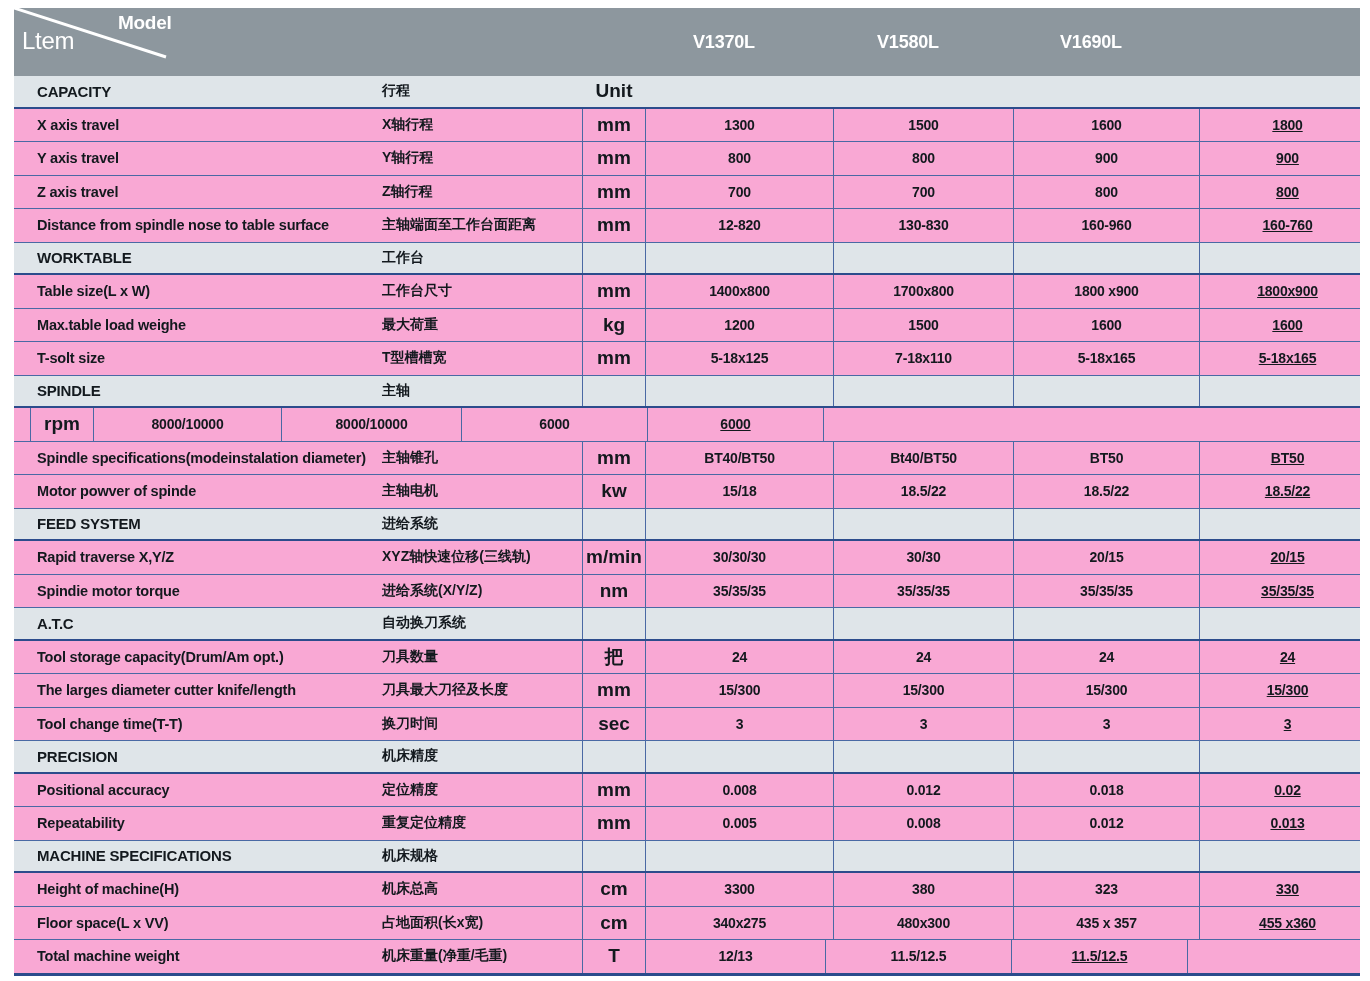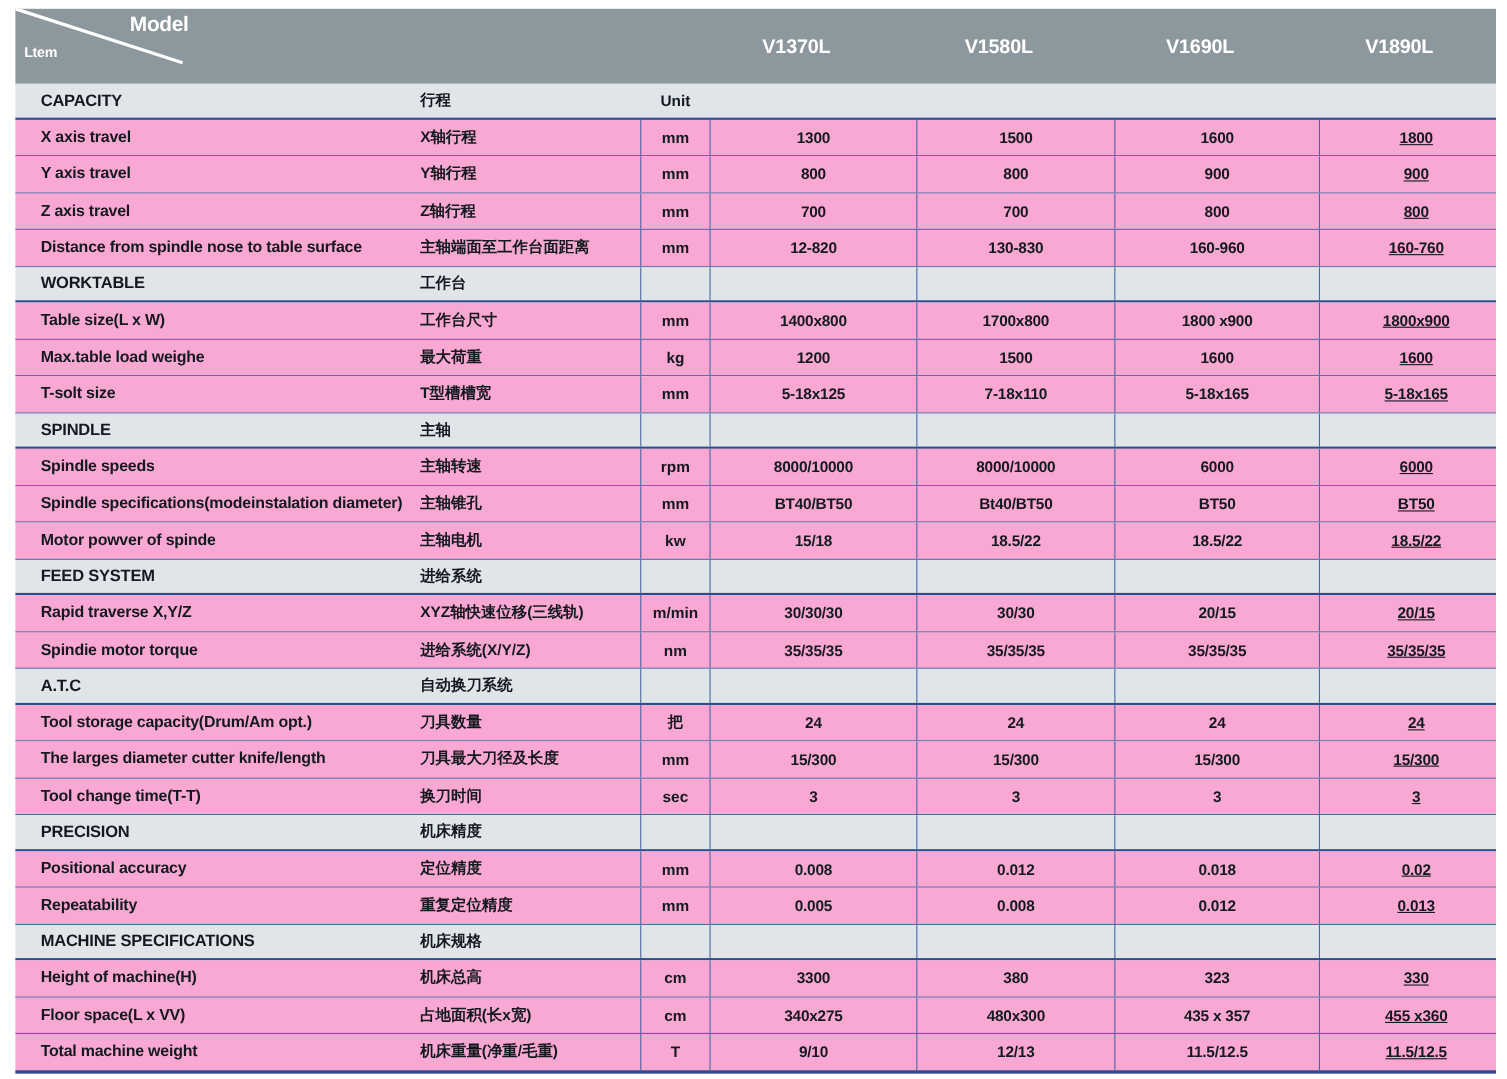--- a/index.html
+++ b/index.html
@@ -27,21 +27,21 @@
   }
   .corner{position:relative;width:616px;height:52px;flex:0 0 auto;}
   .corner svg{position:absolute;left:0;top:0;}
   .corner .model-lbl{
     position:absolute;left:104px;top:4px;
     font-size:19px;font-weight:700;color:var(--header-text);
     letter-spacing:-0.3px;
   }
   .corner .item-lbl{
     position:absolute;left:8px;bottom:5px;
-    font-size:13px;font-weight:700;color:var(--header-text);
+    font-size:24px;font-weight:400;color:var(--header-text);
     letter-spacing:-0.3px;
   }
   .models{display:flex;flex:1 1 auto;}
   .model-cell{
     display:flex;align-items:center;justify-content:center;
     font-size:18px;font-weight:700;color:var(--header-text);
     letter-spacing:-0.2px;
   }
   .model-cell:nth-child(1){width:188px;}
   .model-cell:nth-child(2){width:180px;}
@@ -57,21 +57,21 @@
     font-size:14.5px;font-weight:700;letter-spacing:-0.2px;
     white-space:nowrap;
   }
   .cell.item .cn{
     position:absolute;left:352px;top:50%;transform:translateY(-50%);
     font-size:14px;font-weight:700;white-space:nowrap;
   }
   .section-row .cell.item .en{font-size:15px;font-weight:800;}
   .cell.unit{
     width:64px;flex:0 0 auto;justify-content:center;
-    font-size:14px;font-weight:700;
+    font-size:19px;font-weight:700;
     border-left:1.5px solid var(--border-blue);
     border-right:1.5px solid var(--border-blue);
   }
   .cell.val{
     justify-content:center;font-size:14px;font-weight:700;
     border-right:1.5px solid var(--border-blue);
     letter-spacing:-0.2px;
   }
   .cell.val.c1{width:188px;flex:0 0 auto;}
   .cell.val.c2{width:180px;flex:0 0 auto;}
@@ -91,21 +91,20 @@
       <svg width="616" height="52">
         <line x1="0" y1="0" x2="152" y2="49" stroke="#ffffff" stroke-width="3"></line>
       </svg>
       <span class="model-lbl">Model</span>
       <span class="item-lbl">Ltem</span>
     </div>
     <div class="models" id="models">
         <div class="model-cell">V1370L</div>
         <div class="model-cell">V1580L</div>
         <div class="model-cell">V1690L</div>
-        <div class="model-cell">V1890L</div>
       </div>
   </div>
   <div id="rows">
       <div class="row section-row no-verticals">
         <div class="cell item">
           <span class="en">CAPACITY</span>
           <span class="cn">行程</span>
         </div>
         <div class="cell unit">Unit</div>
         <div class="cell val c1"></div>
@@ -206,24 +205,20 @@
           <span class="en">SPINDLE</span>
           <span class="cn">主轴</span>
         </div>
         <div class="cell unit"></div>
         <div class="cell val c1"></div>
         <div class="cell val c2"></div>
         <div class="cell val c3"></div>
         <div class="cell val c4"></div>
       </div>
       <div class="row data-row">
-        <div class="cell item">
-          <span class="en">Spindle speeds</span>
-          <span class="cn">主轴转速</span>
-        </div>
         <div class="cell unit">rpm</div>
         <div class="cell val c1">8000/10000</div>
         <div class="cell val c2">8000/10000</div>
         <div class="cell val c3">6000</div>
         <div class="cell val c4">6000</div>
       </div>
       <div class="row data-row">
         <div class="cell item">
           <span class="en">Spindle specifications(modeinstalation diameter)</span>
           <span class="cn">主轴锥孔</span>
@@ -387,19 +382,18 @@
         <div class="cell val c2">480x300</div>
         <div class="cell val c3">435 x 357</div>
         <div class="cell val c4">455 x360</div>
       </div>
       <div class="row data-row last">
         <div class="cell item">
           <span class="en">Total machine weight</span>
           <span class="cn">机床重量(净重/毛重)</span>
         </div>
         <div class="cell unit">T</div>
-        <div class="cell val c1">9/10</div>
         <div class="cell val c2">12/13</div>
         <div class="cell val c3">11.5/12.5</div>
         <div class="cell val c4">11.5/12.5</div>
       </div>
     </div>
 </div>
 
 </body></html>

